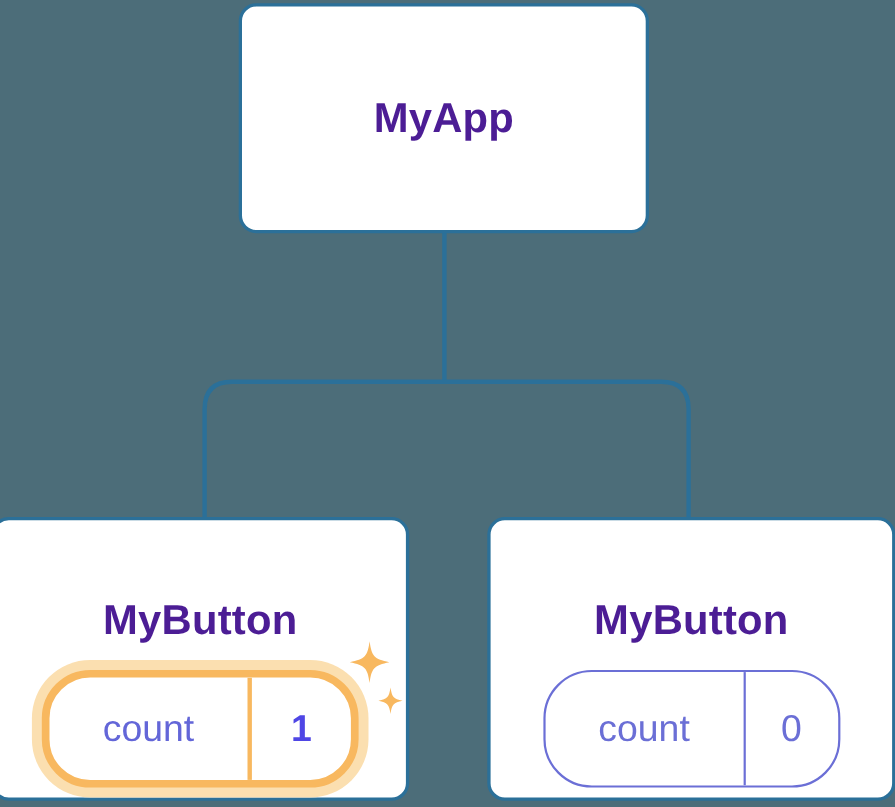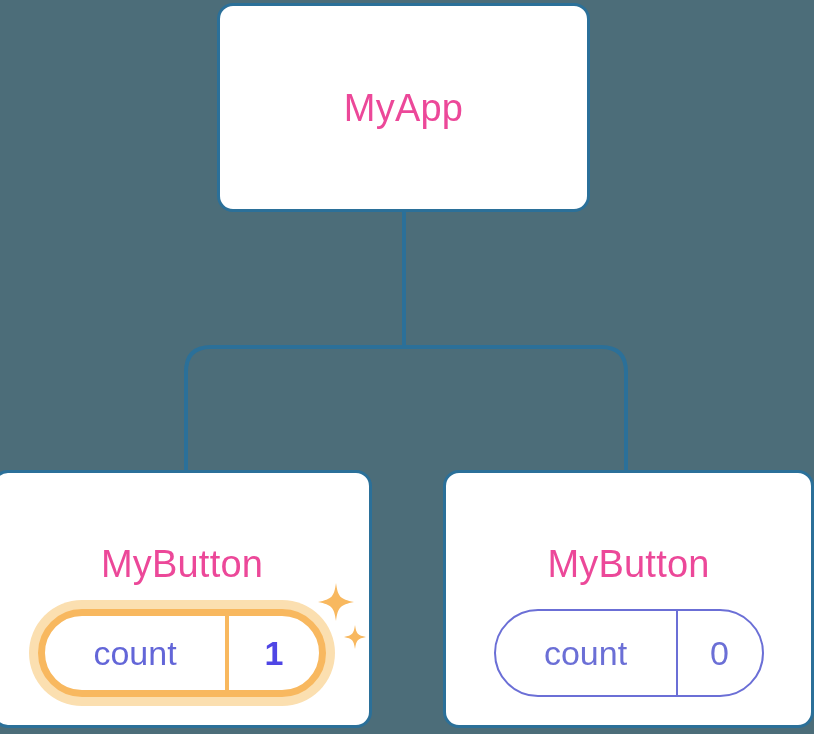--- a/index.html
+++ b/index.html
@@ -60,23 +60,23 @@
   }
 
   .node-child-right {
     left: 443px;
     top: 470px;
     width: 371px;
     height: 258px;
   }
 
   .node-title {
-    color: #ec4899;
+    color: #4c1d95;
     font-size: 38px;
-    font-weight: 400;
+    font-weight: 700;
     letter-spacing: 0.2px;
     line-height: 1;
     white-space: nowrap;
   }
 
   .node-root .node-title { font-size: 38px; }
 
   .node-child-left .node-title,
   .node-child-right .node-title {
     margin-top: 72px;
@@ -88,21 +88,21 @@
     margin-top: 26px;
     display: flex;
     align-items: center;
     justify-content: center;
   }
 
   .pill {
     position: relative;
     display: flex;
     align-items: stretch;
-    height: 88px;
+    height: 107px;
     border-radius: 44px;
     background: #ffffff;
     overflow: hidden;
   }
 
   
   .pill-plain {
     border: 2px solid #6b6fd6;
     width: 270px;
   }

